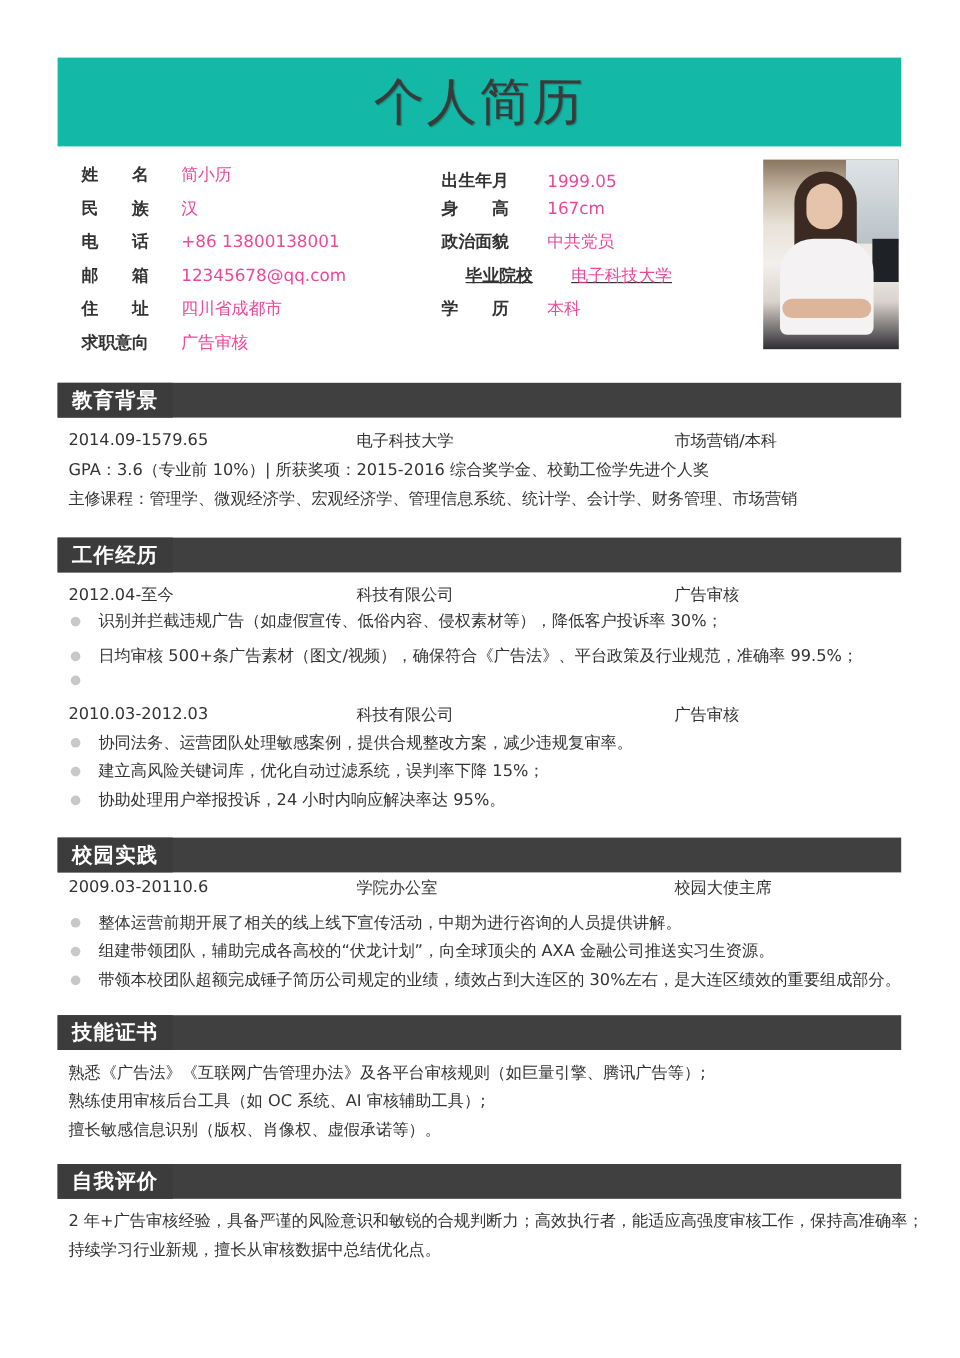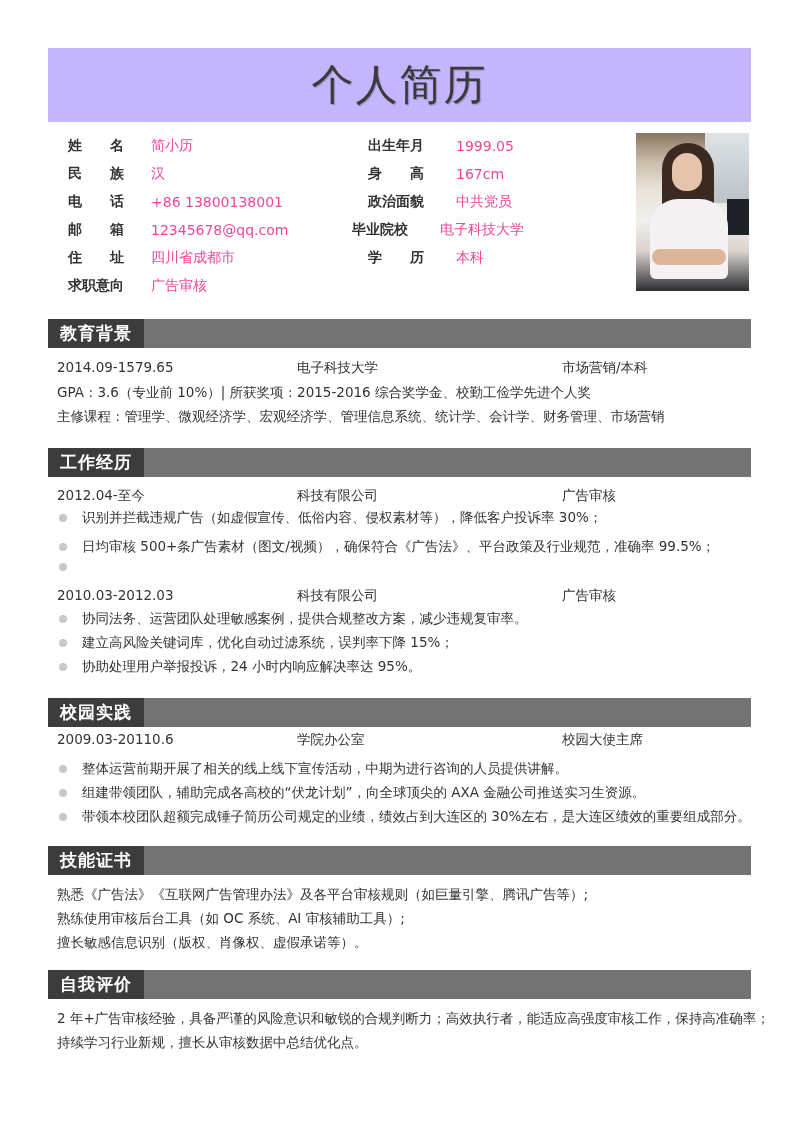--- a/index.html
+++ b/index.html
@@ -1,21 +1,21 @@
 <!DOCTYPE html>
 <html><head>
 <meta charset="utf-8">
 <style>
   * { box-sizing: border-box; margin: 0; padding: 0; }
   html, body { width: 800px; height: 1132px; background: #ffffff; }
   body { font-family: "DejaVu Sans", "Liberation Sans", sans-serif; color: #333333; position: relative; overflow: hidden; }
 
   .title-bar {
     position: absolute; left: 48px; top: 48px; width: 703px; height: 74px;
-    background: #c4b5fd; display: flex; align-items: center; justify-content: center;
+    background: #14b8a6; display: flex; align-items: center; justify-content: center;
   }
   .title-bar h1 { font-size: 42px; font-weight: normal; color: #3a3a3a; letter-spacing: 2px; text-shadow: 1px 1px 1px rgba(0,0,0,0.25); }
   .info-row { position: absolute; height: 28px; display: flex; align-items: center; font-size: 14px; white-space: nowrap; }
   .info-label { font-weight: bold; color: #333; display: flex; justify-content: space-between; width: 56px; }
   .info-label.full { justify-content: flex-start; }
   .info-value { color: #ec4899; margin-left: 27px; }
   .info-value.right { margin-left: 32px; }
 
   .photo {
     position: absolute; left: 636px; top: 133px; width: 113px; height: 158px;
@@ -23,21 +23,21 @@
     overflow: hidden;
   }
   .photo .win { position: absolute; right: 0; top: 0; width: 44px; height: 70px; background: linear-gradient(180deg,#dfe3e6,#b9c2c7); }
   .photo .hair { position: absolute; left: 26px; top: 10px; width: 52px; height: 80px; border-radius: 26px 26px 10px 10px; background: #3a2a22; }
   .photo .face { position: absolute; left: 36px; top: 20px; width: 30px; height: 38px; border-radius: 15px 15px 14px 14px; background: #e6c4ab; }
   .photo .shirt { position: absolute; left: 14px; top: 66px; width: 78px; height: 80px; border-radius: 28px 28px 6px 6px; background: #f4f2f2; }
   .photo .arms { position: absolute; left: 16px; top: 116px; width: 74px; height: 16px; border-radius: 8px; background: #dcb59b; }
   .photo .monitor { position: absolute; right: 0; top: 66px; width: 22px; height: 36px; background: #1e2126; }
 
   .section-header {
-    position: absolute; left: 48px; width: 703px; height: 29px; background: #737373;
+    position: absolute; left: 48px; width: 703px; height: 29px; background: #404040;
   }
   .section-header .tab {
     position: absolute; left: 0; top: 0; height: 29px; width: 96px; background: #3c3c3c;
     color: #ffffff; font-weight: bold; font-size: 17px; display: flex; align-items: center; justify-content: center; letter-spacing: 1px;
   }
 
   .row3 { position: absolute; left: 57px; width: 690px; height: 22px; font-size: 13.5px; color: #333; white-space: nowrap; }
   .row3 span { position: absolute; top: 2px; }
   .row3 .c1 { left: 0; }
   .row3 .c2 { left: 240px; }
@@ -92,40 +92,40 @@
   </div>
   <div class="info-row" style="left:68px; top:272px;text-align:right;">
     <span class="info-label full">
         <span>求职意向</span>
       </span>
     <span class="info-value">广告审核</span>
   </div>
 </div>
 
 <div>
-  <div class="info-row" style="left:368px; top:132px;">
+  <div class="info-row" style="left:368px; top:132px;align-items:flex-end;">
     <span class="info-label full">
         <span>出生年月</span>
       </span>
     <span class="info-value right">1999.05</span>
   </div>
   <div class="info-row" style="left:368px; top:160px;">
     <span class="info-label">
         <span>身</span>
         <span>高</span>
       </span>
     <span class="info-value right">167cm</span>
   </div>
   <div class="info-row" style="left:368px; top:188px;">
     <span class="info-label full">
         <span>政治面貌</span>
       </span>
     <span class="info-value right">中共党员</span>
   </div>
-  <div class="info-row" style="left:352px; top:216px;">
+  <div class="info-row" style="left:388px; top:216px;text-decoration:underline;">
     <span class="info-label full">
         <span>毕业院校</span>
       </span>
     <span class="info-value right">电子科技大学</span>
   </div>
   <div class="info-row" style="left:368px; top:244px;">
     <span class="info-label">
         <span>学</span>
         <span>历</span>
       </span>

